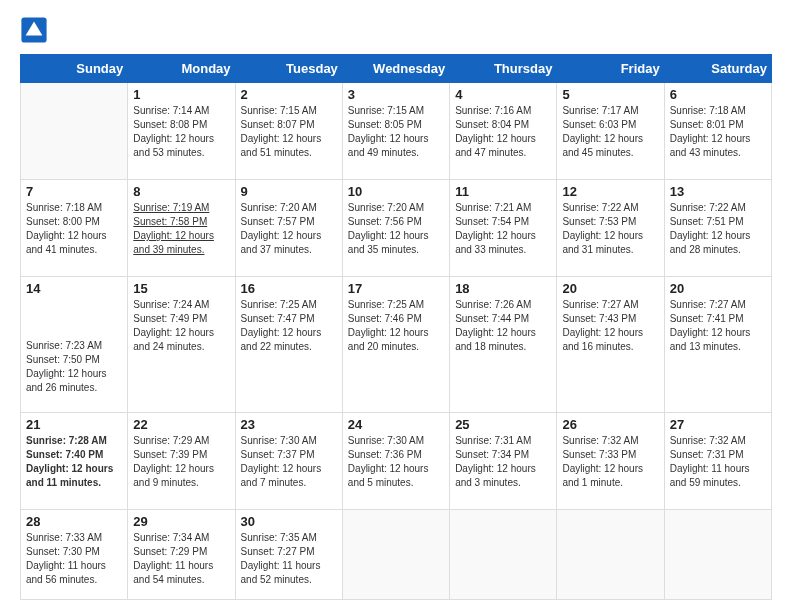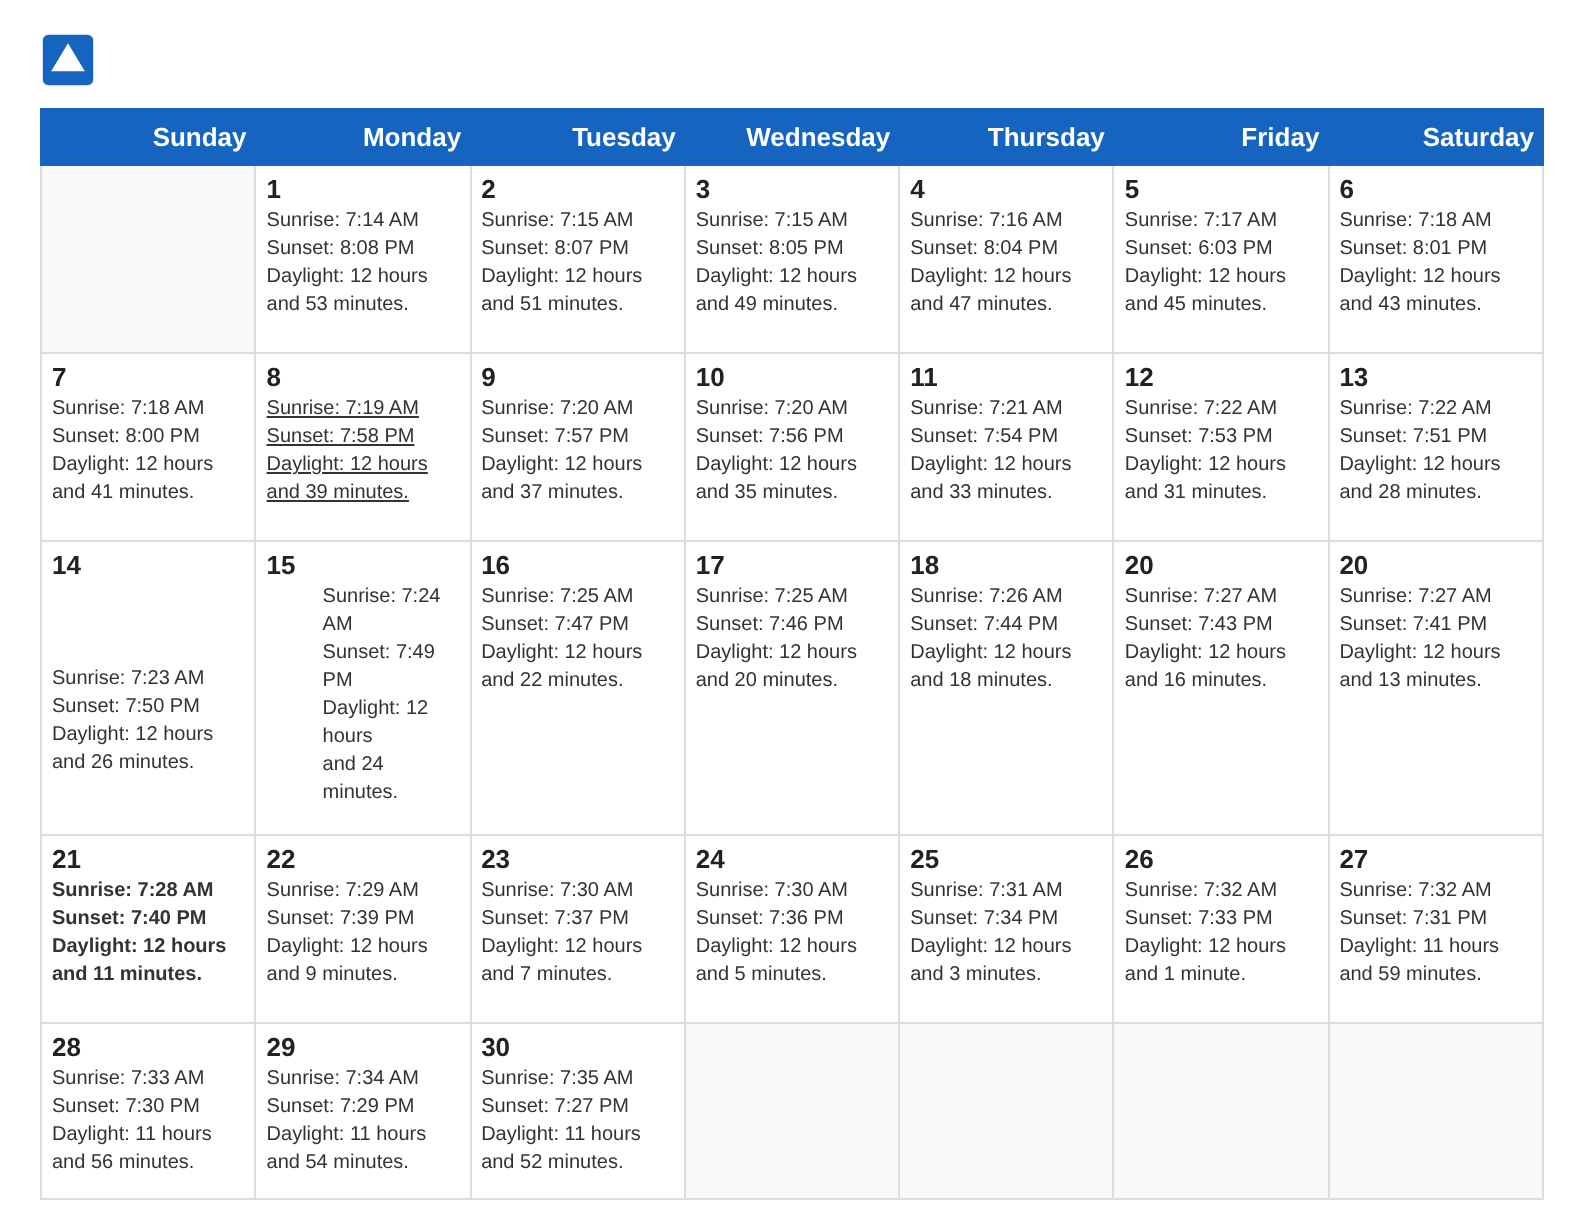--- a/index.html
+++ b/index.html
@@ -231,21 +231,21 @@
         <tr>
           <td>
             <span class="day-number">14</span>
             <div class="day-info" style="white-space: pre-line; margin-top: 43px;">Sunrise: 7:23 AM
 Sunset: 7:50 PM
 Daylight: 12 hours
 and 26 minutes.</div>
           </td>
           <td>
             <span class="day-number">15</span>
-            <div class="day-info" style="white-space: pre-line; margin-left: 28px;">Sunrise: 7:24 AM
+            <div class="day-info" style="white-space: pre-line;">Sunrise: 7:24 AM
 Sunset: 7:49 PM
 Daylight: 12 hours
 and 24 minutes.</div>
           </td>
           <td>
             <span class="day-number">16</span>
             <div class="day-info" style="white-space: pre-line;">Sunrise: 7:25 AM
 Sunset: 7:47 PM
 Daylight: 12 hours
 and 22 minutes.</div>

